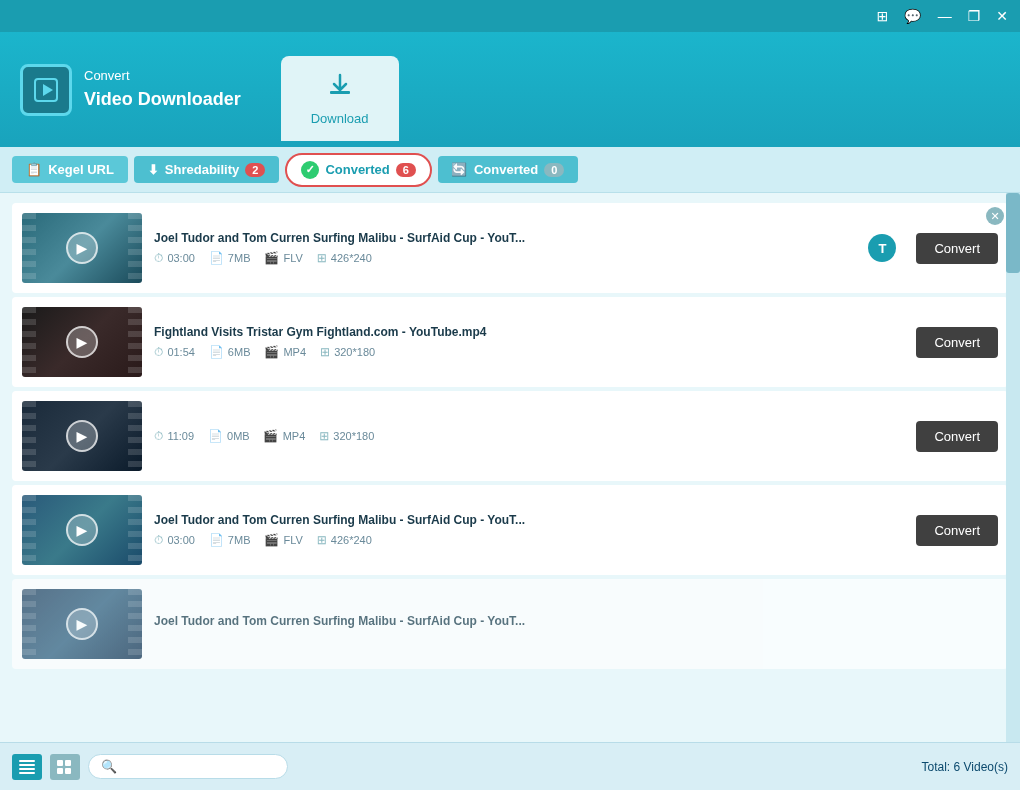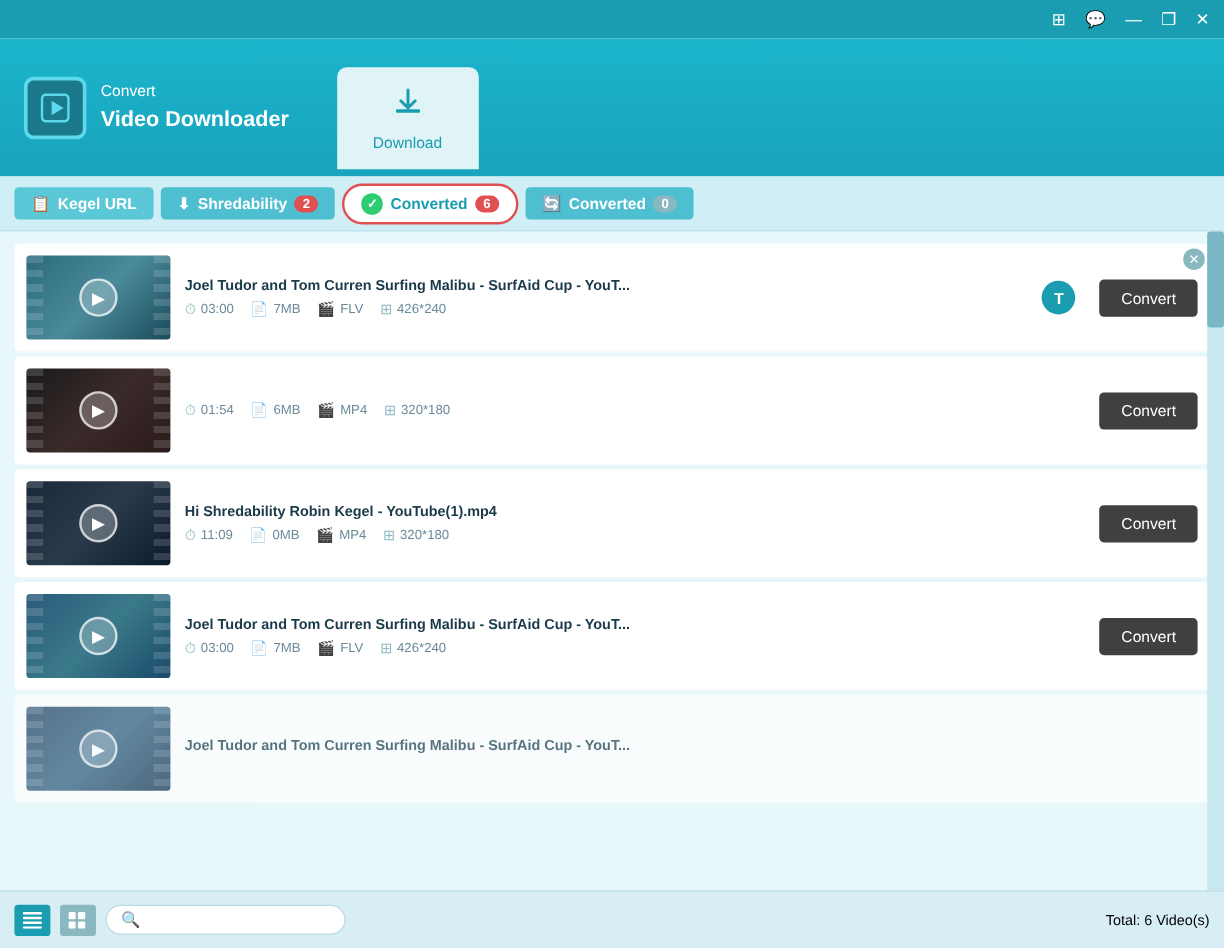--- a/index.html
+++ b/index.html
@@ -368,21 +368,21 @@
     .search-input {
       border: none;
       outline: none;
       font-size: 12px;
       color: #4a7a8a;
       width: 150px;
     }
     .total-label {
       margin-left: auto;
       font-size: 12px;
-      color: #000000;
+      color: #0c4a6e;
     }
   </style>
 </head>
 <body>
 
 <div class="titlebar">
   <div class="titlebar-controls">
     <span class="titlebar-btn">⊞</span>
     <span class="titlebar-btn">💬</span>
     <span class="titlebar-btn">—</span>
@@ -475,20 +475,21 @@
       <button class="convert-btn">Convert</button>
       <div class="close-item-btn">✕</div>
     </div>
     <div class="video-item">
       <div class="thumbnail thumb-2">
         <div class="thumb-strips"></div>
         <div class="thumb-strips-right"></div>
         <div class="play-btn">▶</div>
       </div>
       <div class="video-info">
+        <div class="video-title">Fightland Visits Tristar Gym Fightland.com - YouTube.mp4</div>
         <div class="video-meta">
         <div class="meta-item">
           <span class="meta-icon">⏱</span>
           <span>01:54</span>
         </div>
         <div class="meta-item">
           <span class="meta-icon">📄</span>
           <span>6MB</span>
         </div>
         <div class="meta-item">
@@ -505,21 +506,20 @@
       <button class="convert-btn">Convert</button>
 
     </div>
     <div class="video-item">
       <div class="thumbnail thumb-3">
         <div class="thumb-strips"></div>
         <div class="thumb-strips-right"></div>
         <div class="play-btn">▶</div>
       </div>
       <div class="video-info">
-        <div class="video-title">Hi Shredability Robin Kegel - YouTube(1).mp4</div>
         <div class="video-meta">
         <div class="meta-item">
           <span class="meta-icon">⏱</span>
           <span>11:09</span>
         </div>
         <div class="meta-item">
           <span class="meta-icon">📄</span>
           <span>0MB</span>
         </div>
         <div class="meta-item">

